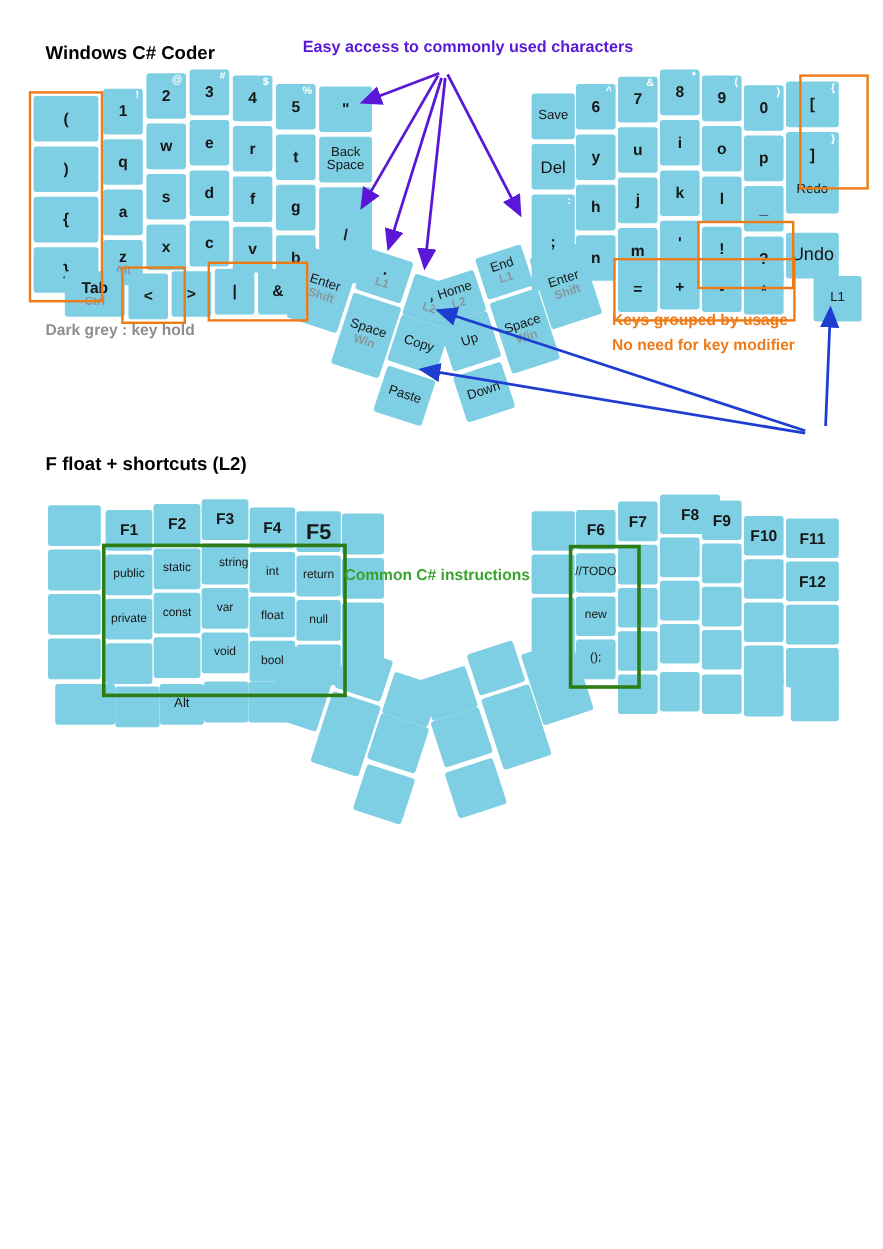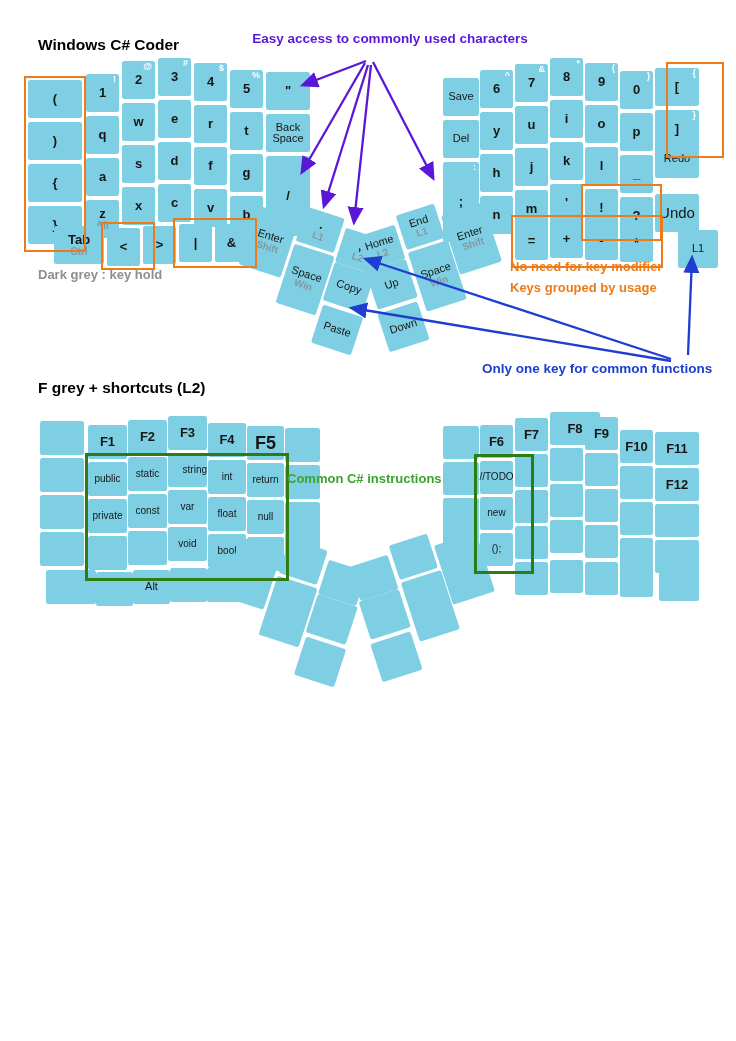--- a/index.html
+++ b/index.html
@@ -23,27 +23,26 @@
 
 <div id="canvas">
 
   <div class="ann title" style="left:38px;top:36px;">Windows C# Coder</div>
 
   <div class="ann" style="left:240px;top:31px;width:300px;text-align:center;font-size:13.5px;font-weight:700;color:#5a17d8;">Easy access to commonly used characters</div>
 
   <div class="ann" style="left:38px;top:267px;font-size:13px;font-weight:700;color:#8e8e8e;">Dark grey : key hold</div>
 
   <div class="ann" style="left:510px;top:257px;font-size:13px;font-weight:700;color:#ee7b17;line-height:1.6;">
+    <div>Keys grouped by usage</div>
     <div>No need for key modifier</div>
-    <div>Keys grouped by usage</div>
   </div>
 
-  <div class="ann" style="left:482px;top:361px;font-size:13.5px;font-weight:700;color:#1d3ed0;">Only one key for common functions</div>
-
-  <div class="ann title" style="left:38px;top:379px;">F grey + shortcuts (L2)</div>
+
+  <div class="ann title" style="left:38px;top:379px;">F float + shortcuts (L2)</div>
 
   <div class="ann" style="left:287px;top:471px;font-size:13px;font-weight:700;color:#3aa32e;">Common C# instructions</div>
 
   <div class="box" style="left:24px;top:76px;width:58px;height:172px;border-color:#ee7b17;"></div>
   <div class="box" style="left:101px;top:222px;width:50px;height:44px;border-color:#ee7b17;"></div>
   <div class="box" style="left:173px;top:218px;width:80px;height:46px;border-color:#ee7b17;"></div>
   <div class="box" style="left:666px;top:62px;width:54px;height:92px;border-color:#ee7b17;"></div>
   <div class="box" style="left:581px;top:184px;width:77px;height:53px;border-color:#ee7b17;"></div>
   <div class="box" style="left:511px;top:215px;width:148px;height:49px;border-color:#ee7b17;"></div>
   <div class="box" style="left:85px;top:453px;width:198px;height:122px;border-color:#2e7d14;border-width:3px;"></div>
@@ -195,21 +194,21 @@
         <span class="kl" style="font-size: 11px; font-weight: 400;">Copy</span>
       </div>
       <div class="key" style="left: 93px; top: 88px; width: 42px; height: 40px;">
         <span class="kl" style="font-size: 11px; font-weight: 400;">Paste</span>
       </div>
     </div>
     <div class="key" style="left: 443px; top: 78px; width: 36px; height: 38px;">
       <span class="kl" style="font-size: 11px; font-weight: 400;">Save</span>
     </div>
     <div class="key" style="left: 443px; top: 120px; width: 36px; height: 38px;">
-      <span class="kl" style="font-size: 11px; font-weight: 400;">Del</span>
+      <span class="kl" style="font-size: 14px; font-weight: 400;">Del</span>
     </div>
     <div class="key" style="left: 443px; top: 162px; width: 36px; height: 80px;">
       <span class="sup">:</span>
       <span class="kl" style="font-size: 13px; font-weight: 700;">;</span>
     </div>
     <div class="key" style="left: 480px; top: 70px; width: 33px; height: 38px;">
       <span class="sup">^</span>
       <span class="kl" style="font-size: 13px; font-weight: 700;">6</span>
     </div>
     <div class="key" style="left: 480px; top: 112px; width: 33px; height: 38px;">

